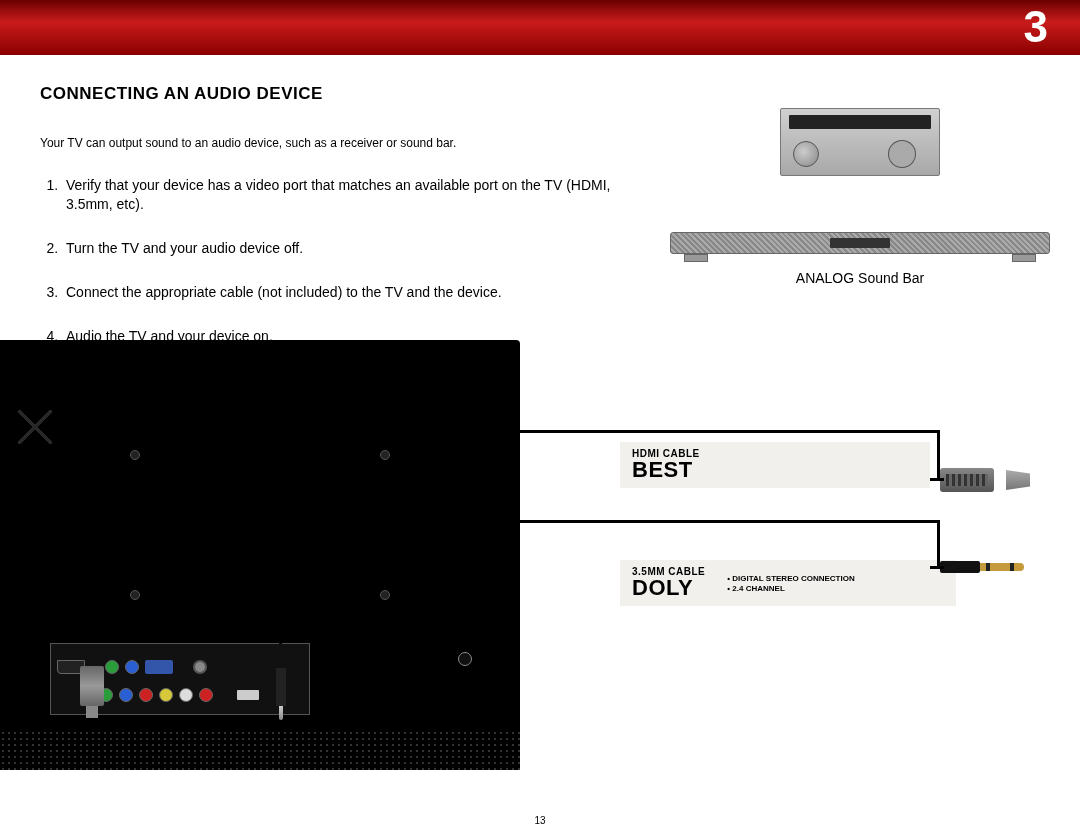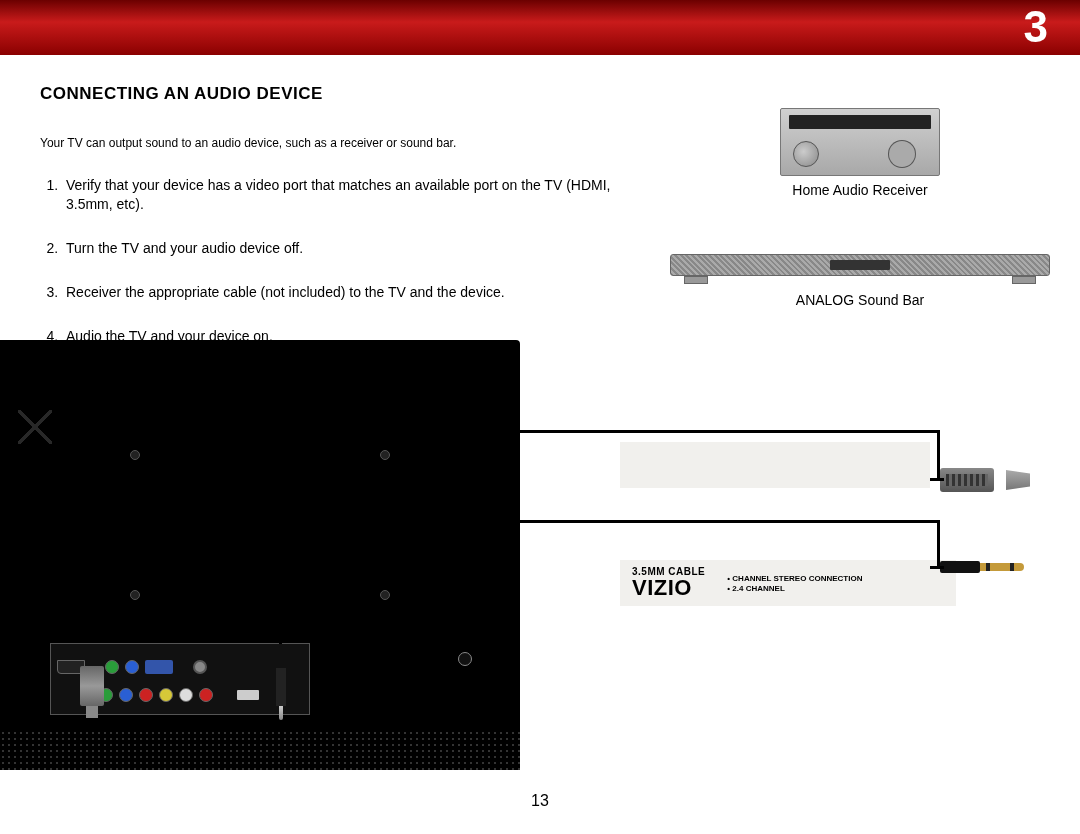--- a/index.html
+++ b/index.html
@@ -308,24 +308,24 @@
   }
   .jack-tip {
     position: absolute;
     left: 40px; top: 5px;
     width: 44px; height: 8px;
     background: linear-gradient(90deg, #c49a3a 0 6px, #222 6px 10px, #c49a3a 10px 30px, #222 30px 34px, #c49a3a 34px 100%);
     border-radius: 0 4px 4px 0;
   }
   .page-num {
     position: absolute;
-    bottom: 24px;
+    bottom: 8px;
     left: 50%;
     transform: translateX(-50%);
-    font-size: 16px;
+    font-size: 10px;
   }
   .v-logo {
     position:absolute;
     top: 70px; left: 18px;
     width: 34px; height: 34px;
     background:
       linear-gradient(135deg, transparent 46%, #444 46% 54%, transparent 54%),
       linear-gradient(-135deg, transparent 46%, #444 46% 54%, transparent 54%);
     opacity: .6;
   }
@@ -335,28 +335,27 @@
 
 <div class="red-band"></div>
 <div class="chapter-num">3</div>
 
 <div class="content">
   <div class="h1">CONNECTING AN AUDIO DEVICE</div>
   <p class="intro">Your TV can output sound to an audio device, such as a receiver or sound bar.</p>
   <ol class="steps">
     <li>Verify that your device has a video port that matches an available port on the TV (HDMI, 3.5mm, etc).</li>
     <li>Turn the TV and your audio device off.</li>
-    <li>Receiver the appropriate cable (not included) to the TV and the device.</li>
+    <li>Connect the appropriate cable (not included) to the TV and the device.</li>
     <li>Audio the TV and your device on.</li>
   </ol>
 </div>
 
 <div class="devices">
   <div class="receiver"></div>
-  <div>Home Audio Receiver</div>
   <div class="soundbar">
     <div class="sb-body"></div>
     <div class="sb-foot l"></div>
     <div class="sb-foot r"></div>
   </div>
   <div>ANALOG Sound Bar</div>
 </div>
 
 <div class="tv-area">
   <div class="v-logo"></div>
@@ -392,34 +391,38 @@
 
 <div class="hdmi-plug-tv"></div>
 <div class="jack-plug-tv"></div>
 
 <div class="hwire" style="top:430px;left:90px;width:850px"></div>
 <div class="cable-hdmi-down"></div>
 <div class="hwire" style="top:520px;left:279px;width:661px"></div>
 <div class="cable-35-down"></div>
 
 <div class="cable-label" style="top:442px;left:620px;width:310px;height:46px">
+  <div class="left">
+    <div class="title">HDMI CABLE</div>
+    <div class="quality">BEST</div>
+  </div>
 </div>
 <div class="hdmi-conn">
   <div class="hdmi-body"></div>
   <div class="hdmi-tip"></div>
 </div>
 <div class="hwire" style="top:478px;left:930px;width:14px"></div>
 
 <div class="cable-label" style="top:560px;left:620px;width:336px;height:46px">
   <div class="left">
     <div class="title">3.5MM CABLE</div>
-    <div class="quality">VIZIO</div>
+    <div class="quality">DOLY</div>
   </div>
   <div class="features">
-    <span>CHANNEL STEREO CONNECTION</span>
+    <span>DIGITAL STEREO CONNECTION</span>
     <span>2.4 CHANNEL</span>
   </div>
 </div>
 <div class="jack-conn">
   <div class="jack-body"></div>
   <div class="jack-tip"></div>
 </div>
 <div class="hwire" style="top:566px;left:930px;width:14px"></div>
 
 <div class="hwire" style="top:430px;left:937px;width:3px;height:50px"></div>

